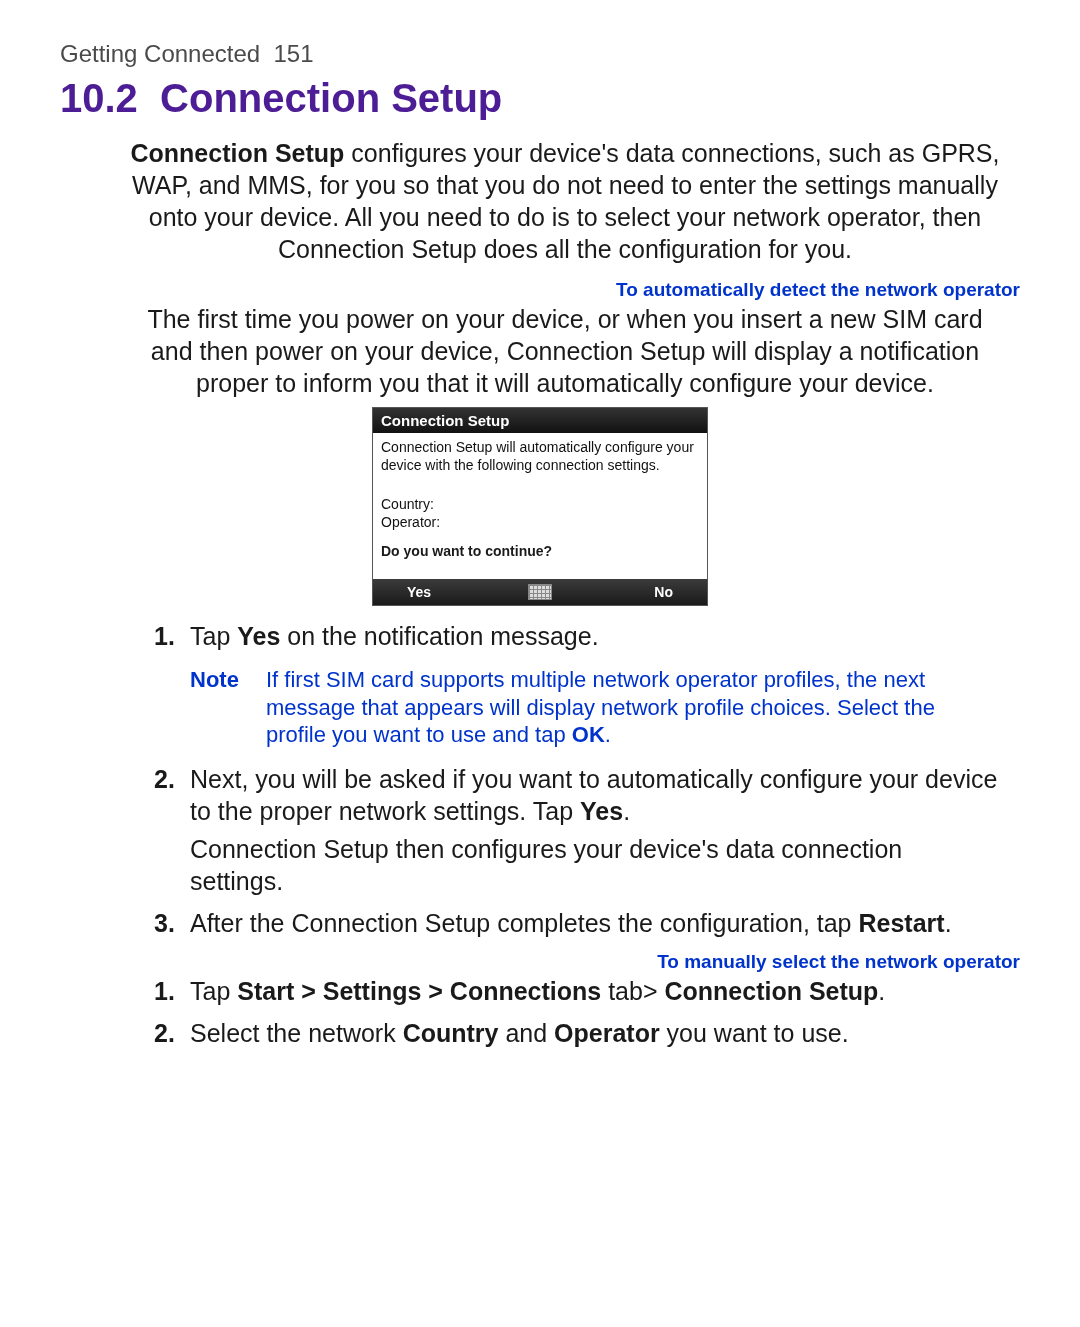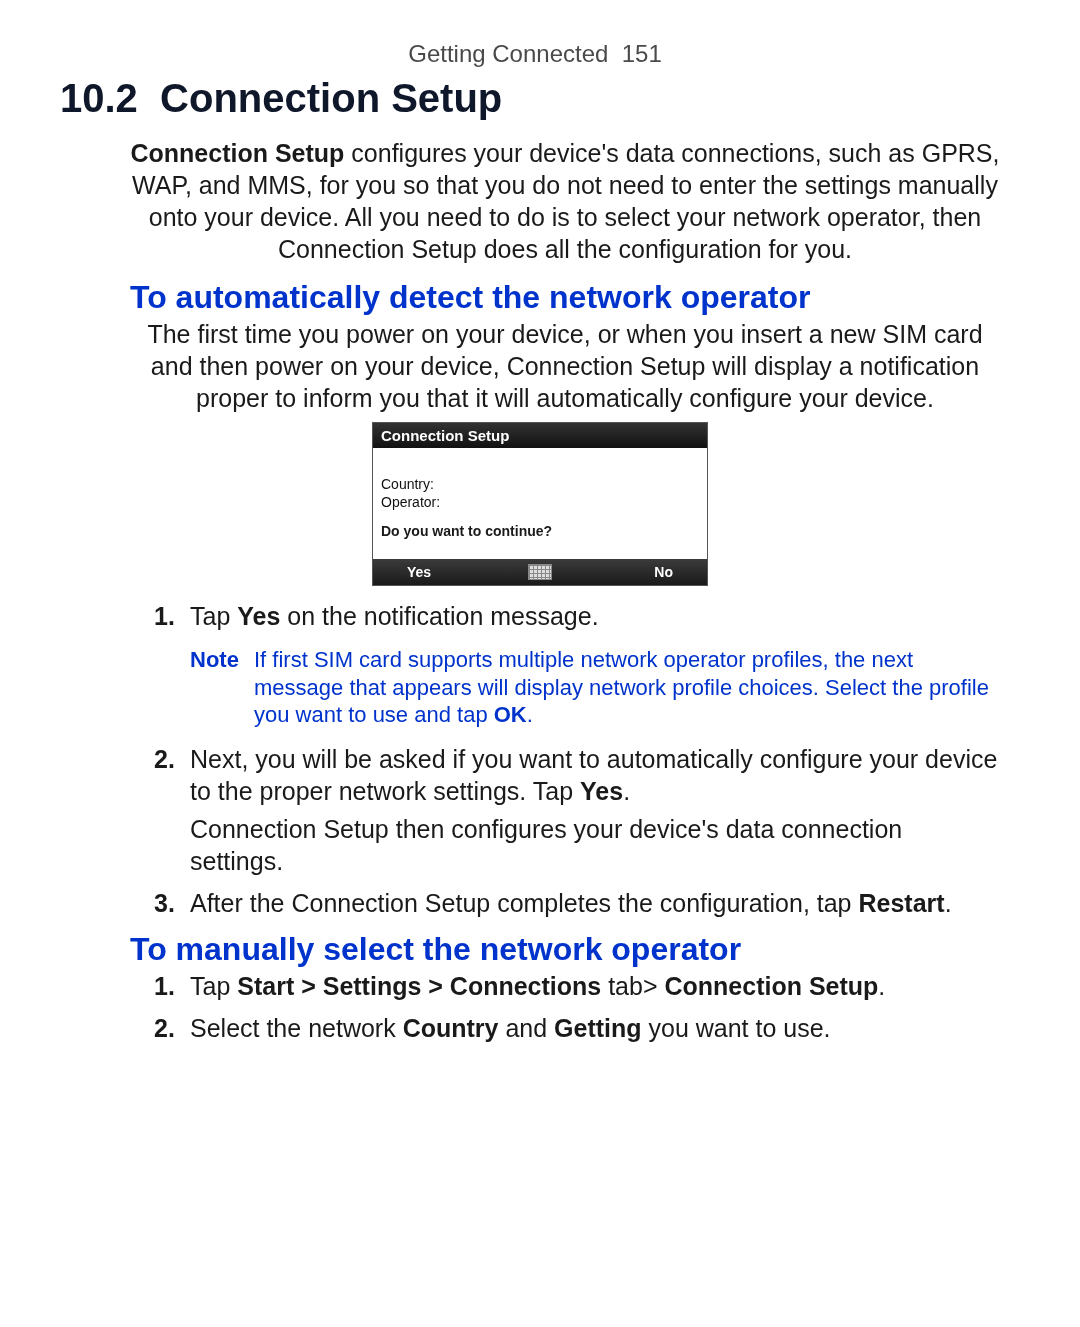--- a/index.html
+++ b/index.html
@@ -7,47 +7,48 @@
     padding: 0;
     background: #ffffff;
     font-family: "Segoe UI", "Myriad Pro", Arial, sans-serif;
     color: #1a1a1a;
     width: 1080px;
   }
   .page {
     padding: 40px 60px 40px 60px;
   }
   .running-header {
-    text-align: center;
+    text-align: left;
     font-size: 24px;
     color: #4a4a4a;
     margin-right: 10px;
     margin-bottom: 8px;
   }
   .section-heading {
-    color: #0f172a;
+    color: #4c1d95;
     font-size: 40px;
     font-weight: 700;
     margin: 0 0 16px 0;
   }
   .body-text {
     font-size: 25px;
     line-height: 1.28;
     margin: 0 0 14px 0;
     padding-left: 70px;
     padding-right: 20px;
     color: #1a1a1a;
     text-align: center;
   }
   .sub-heading {
     color: #0033cc;
-    font-size: 32px;
+    font-size: 19px;
     font-weight: 700;
     margin: 12px 0 2px 0;
     padding-left: 70px;
+    text-align: right;
   }
   .ordered-list {
     list-style: none;
     margin: 0;
     padding: 0 20px 0 130px;
   }
   .ordered-list > li {
     font-size: 25px;
     line-height: 1.28;
     margin: 0 0 10px 0;
@@ -61,21 +62,21 @@
   .ordered-list .para {
     margin: 6px 0 0 0;
   }
   .bold { font-weight: 700; }
   .note-row {
     display: flex;
     font-size: 22px;
     line-height: 1.25;
     color: #0033cc;
     padding: 4px 20px 14px 130px;
-    gap: 6px;
+    gap: 18px;
   }
   .note-label { font-weight: 700; min-width: 58px; }
   .note-body { flex: 1; }
 
   
   .phone-shot {
     width: 334px;
     margin: 6px auto 14px auto;
     border: 1px solid #555;
     background: #fff;
@@ -142,20 +143,21 @@
   <p class="body-text">
     <span class="bold">Connection Setup</span><span> configures your device's data connections, such as GPRS, WAP, and MMS, for you so that you do not need to enter the settings manually onto your device. All you need to do is to select your network operator, then Connection Setup does all the configuration for you.</span>
   </p>
 
   <div class="sub-heading">To automatically detect the network operator</div>
   <p class="body-text" style="margin-bottom:8px;">The first time you power on your device, or when you insert a new SIM card and then power on your device, Connection Setup will display a notification proper to inform you that it will automatically configure your device.</p>
 
   <div class="phone-shot">
     <div class="phone-titlebar">Connection Setup</div>
     <div class="phone-body">
+      <div>Connection Setup will automatically configure your device with the following connection settings.</div>
       <div class="gap">Country:</div>
       <div>Operator:</div>
     </div>
     <div class="phone-continue">Do you want to continue?</div>
     <div class="phone-softkeys">
       <span>Yes</span>
       <span class="kbd-icon"></span>
       <span>No</span>
     </div>
   </div>
@@ -188,17 +190,17 @@
 
   <div class="sub-heading">To manually select the network operator</div>
 
   <ol class="ordered-list">
     <li>
       <span class="num">1.</span>
       <span>Tap </span><span class="bold">Start &gt; Settings &gt; Connections</span><span> tab&gt; </span><span class="bold">Connection Setup</span><span>.</span>
     </li>
     <li>
       <span class="num">2.</span>
-      <span>Select the network </span><span class="bold">Country</span><span> and </span><span class="bold">Getting</span><span> you want to use.</span>
+      <span>Select the network </span><span class="bold">Country</span><span> and </span><span class="bold">Operator</span><span> you want to use.</span>
     </li>
   </ol>
 
 </div>
 
 </body></html>

